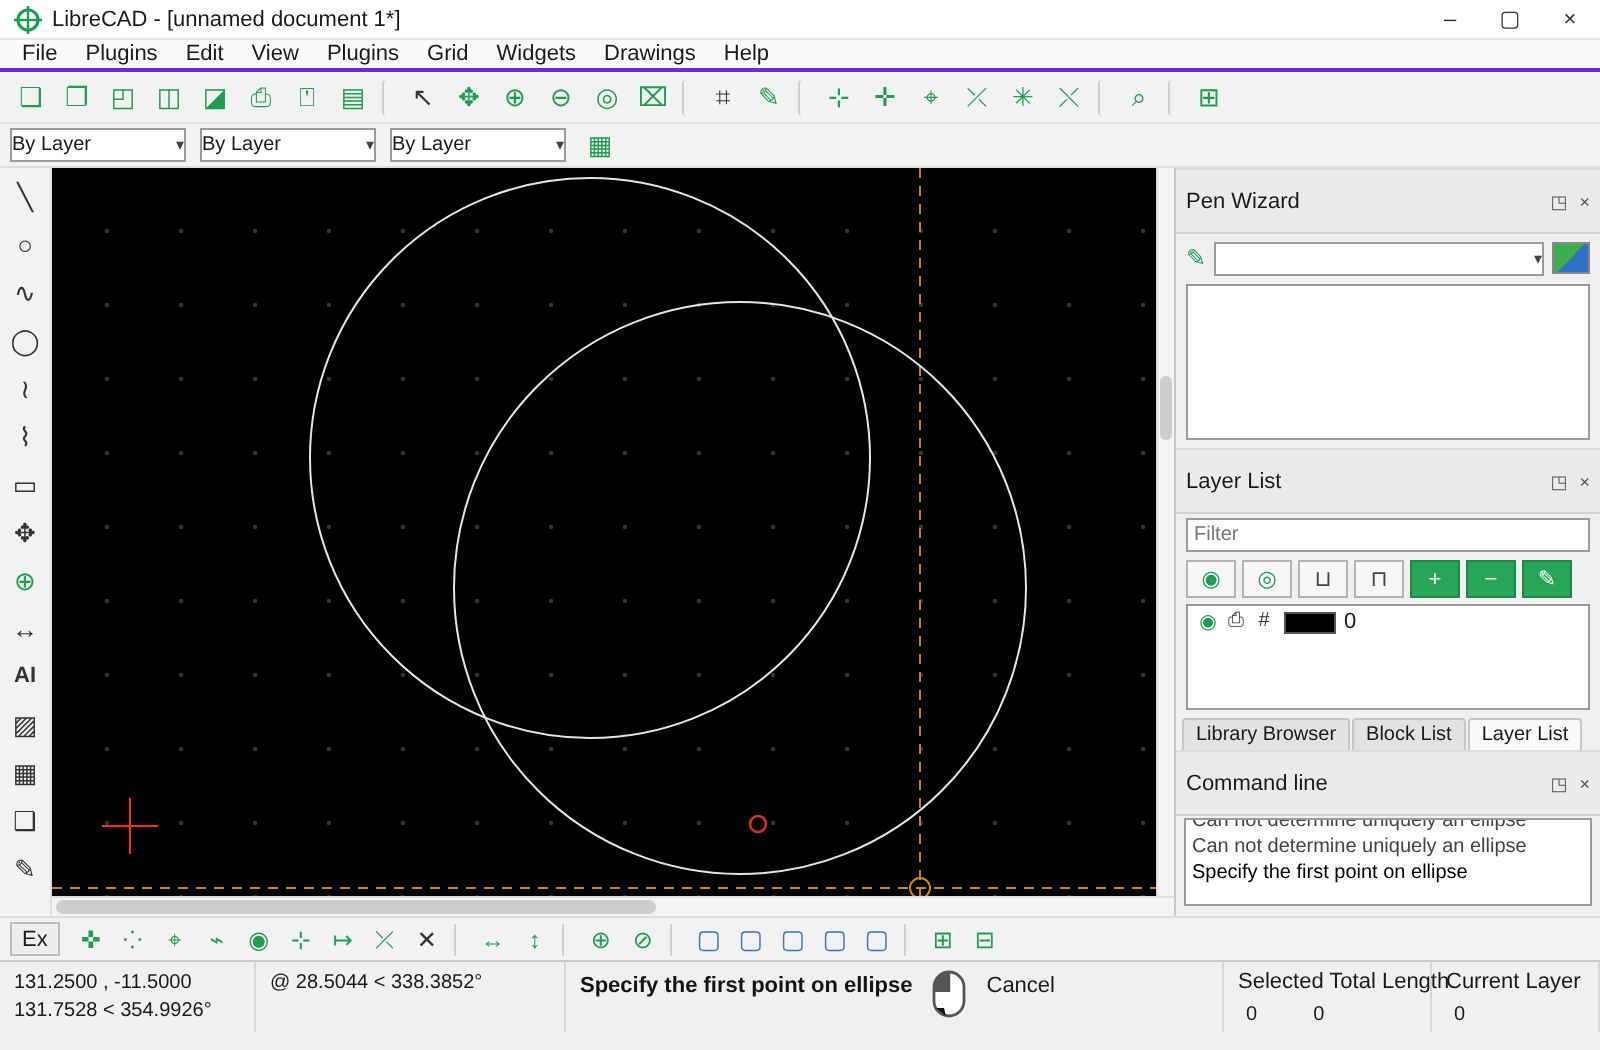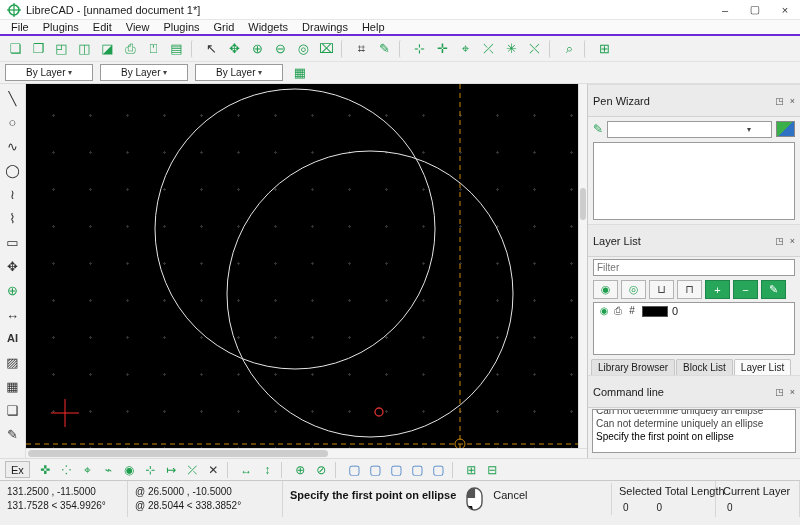--- a/index.html
+++ b/index.html
@@ -17,21 +17,21 @@
   .menubar { height:16px; background:#fafafa; display:flex; align-items:center; padding-left:4px; border-bottom:2px solid #6d28d9; }
   .menu-item { padding:0 7px; font-size:11px; }
 
   
   .toolbar1 { height:26px; background:#f2f2f2; display:flex; align-items:center; padding:0 4px; border-bottom:1px solid #e2e2e2; }
   .tbi { width:21px; height:21px; display:flex; align-items:center; justify-content:center; font-size:13px; color:#1e9e4e; margin:0 1px; border-radius:2px; }
   .tbi.dark { color:#333; }
   .tbi.sep { width:5px; height:18px; border-left:1px solid #cfcfcf; margin:0 4px 0 3px; color:transparent; }
 
   .toolbar2 { height:22px; background:#f2f2f2; display:flex; align-items:center; gap:7px; padding:0 5px; border-bottom:1px solid #dedede; }
-  .combo { width:88px; height:17px; background:#fff; border:1px solid #9a9a9a; display:flex; align-items:center; padding:0 20px; font-size:10px; }
+  .combo { width:88px; height:17px; background:#fff; border:1px solid #9a9a9a; display:flex; align-items:center; padding:0 0; font-size:10px; }
   .combo .arrow { margin-left:auto; font-size:8px; color:#444; }
   .tb2-icon { width:20px; height:20px; display:flex; align-items:center; justify-content:center; color:#1e9e4e; font-size:13px; }
 
   
   .main { display:flex; height:374px; }
 
   .left-toolbar { width:26px; background:#f2f2f2; border-right:1px solid #dedede; display:flex; flex-direction:column; align-items:center; padding-top:2px; }
   .lti { width:22px; height:24px; display:flex; align-items:center; justify-content:center; font-size:13px; color:#333; }
   .lti.grn { color:#1e9e4e; }
   .lti.ai { font-family:Liberation Sans, sans-serif; font-weight:bold; font-size:11px; }
@@ -82,21 +82,21 @@
 
   
   .bottom-toolbar { height:22px; background:#f2f2f2; border-top:1px solid #dcdcdc; display:flex; align-items:center; padding:0 5px; }
   .ex-btn { font-size:11px; padding:0 5px; height:17px; line-height:16px; border:1px solid #bdbdbd; background:#ededed; margin-right:5px; }
   .bti { width:19px; height:19px; display:flex; align-items:center; justify-content:center; font-size:12px; color:#1e9e4e; margin:0 1px; }
   .bti.dark { color:#333; }
   .bti.mon { color:#3a78c2; font-size:13px; }
   .bti.sep { width:5px; height:16px; border-left:1px solid #cfcfcf; margin:0 4px 0 3px; color:transparent; }
 
   
-  .statusbar { height:36px; background:#f0f0f0; border-top:1px solid #c9c9c9; display:flex; font-size:10px;align-items:center; }
+  .statusbar { height:36px; background:#f0f0f0; border-top:1px solid #c9c9c9; display:flex; font-size:10px; }
   .sfield { padding:4px 7px; border-right:1px solid #d6d6d6; }
   .sf-coords { width:128px; }
   .sf-coords span { display:block; line-height:14px; }
   .sf-rel { width:155px; }
   .sf-hint { flex:1; display:flex; align-items:flex-start; gap:10px; }
   .hint-text { font-size:11px; font-weight:bold; color:#141414; margin-top:2px; }
   .cancel-label { font-size:11px; margin-top:2px; }
   .sf-col .hdr { font-size:11px; line-height:13px; margin-bottom:4px; white-space:nowrap; }
   .sf-sel { width:104px; }
   .sf-layer { width:84px; }
@@ -327,21 +327,20 @@
       <span class="bti">⊟</span>
     </span>
 </div>
 
 <div class="statusbar">
   <div class="sfield sf-coords">
     <span>131.2500 , -11.5000</span>
     <span>131.7528 &lt; 354.9926°</span>
   </div>
   <div class="sfield sf-coords sf-rel">
-    <span>@ 26.5000 , -10.5000</span>
     <span>@ 28.5044 &lt; 338.3852°</span>
   </div>
   <div class="sfield sf-hint">
     <span class="hint-text">Specify the first point on ellipse</span>
     <svg width="17" height="24" viewBox="0 0 17 24">
       <rect x="1" y="1" width="15" height="22" rx="7.5" fill="#fff" stroke="#555" stroke-width="1.4"></rect>
       <path d="M 8.5 1 A 7.5 7.5 0 0 0 1 8.5 L 1 11 L 8.5 11 Z" fill="#555"></path>
       <line x1="8.5" y1="1" x2="8.5" y2="11" stroke="#555" stroke-width="1.2"></line>
       <path d="M 2 19 l 5 4 l -1 -4 z" fill="#111"></path>
     </svg>

